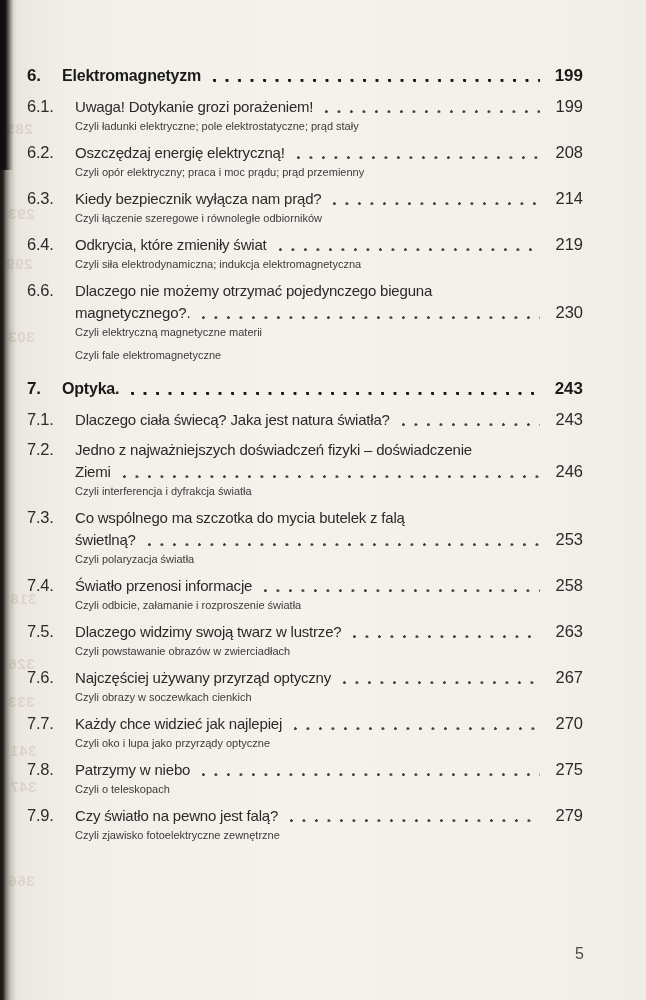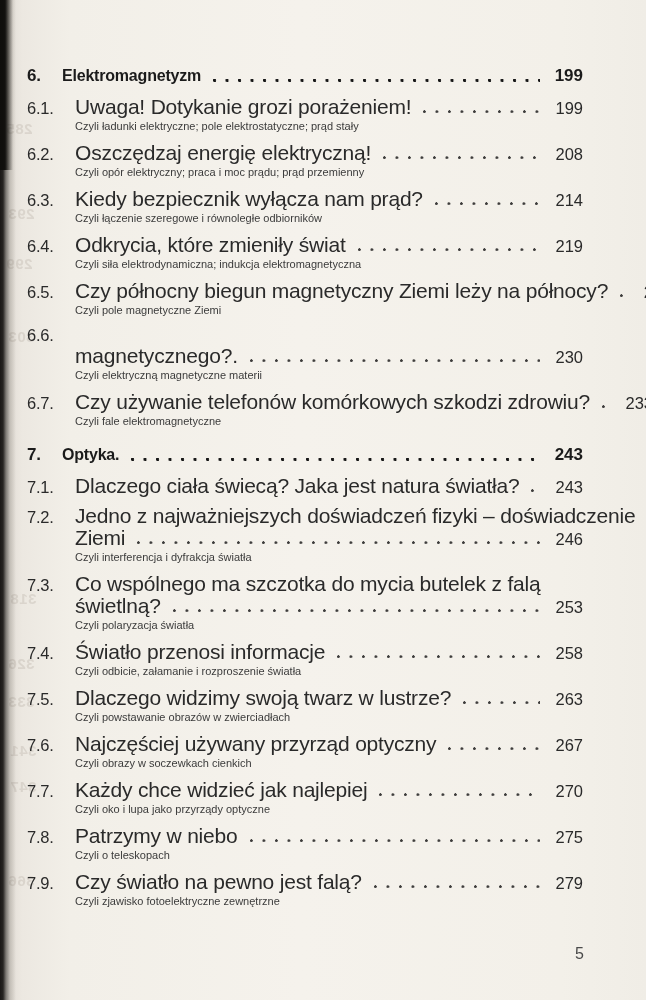--- a/index.html
+++ b/index.html
@@ -21,21 +21,21 @@
     font-size:15px;font-weight:bold;color:rgba(125,115,100,.16);
     letter-spacing:.5px;
   }
   .toc{
     position:relative;z-index:3;
     padding:50px 63px 0 27px; 
     color:#2a2a2a;
   }
   .row{display:flex;align-items:baseline;}
   .num{flex:none;width:48px;font-size:16.5px;letter-spacing:-0.2px;}
-  .title{flex:none;white-space:nowrap;font-size:21px;letter-spacing:-0.2px;line-height:22px;}
+  .title{flex:none;white-space:nowrap;font-size:15px;letter-spacing:-0.2px;line-height:22px;}
   .dots{
     flex:1 1 auto;min-width:10px;height:12px;align-self:flex-end;
     margin:0 9px 3px 10px;
     background-image:radial-gradient(circle at 1.4px 8.6px,#3f3e3d 1.15px,rgba(0,0,0,0) 1.55px);
     background-size:12.5px 12px;background-repeat:repeat-x;background-position:2px 0;
   }
   .pg{flex:none;min-width:34px;text-align:right;font-size:16.5px;letter-spacing:0;}
   .chapter{margin:15px 0 9px;font-weight:bold;color:#1b1b1b;}
   .chapter .num{width:35px;font-size:17px;}
   .chapter .title{font-size:16px;}
@@ -111,46 +111,32 @@
       <div class="row section">
         <span class="num">6.4.</span>
         <span class="title">Odkrycia, które zmieniły świat</span>
         <span class="dots"></span>
         <span class="pg">219</span>
       </div>
       <div class="desc">Czyli siła elektrodynamiczna; indukcja elektromagnetyczna</div>
     </div>
     <div class="entry">
       <div class="row section">
-        <span class="num">6.5.</span>
-        <span class="title">Czy północny biegun magnetyczny Ziemi leży na północy?</span>
-        <span class="dots"></span>
-        <span class="pg">227</span>
-      </div>
-      <div class="desc">Czyli pole magnetyczne Ziemi</div>
-    </div>
-    <div class="entry">
-      <div class="row section">
         <span class="num">6.6.</span>
+        <span class="title">Dlaczego nie możemy otrzymać pojedynczego bieguna</span>
       </div>
       <div class="row section">
         <span class="num"></span>
         <span class="title">magnetycznego?.</span>
         <span class="dots"></span>
         <span class="pg">230</span>
       </div>
       <div class="desc">Czyli elektryczną magnetyczne materii</div>
     </div>
     <div class="entry">
-      <div class="row section">
-        <span class="num">6.7.</span>
-        <span class="title">Czy używanie telefonów komórkowych szkodzi zdrowiu?</span>
-        <span class="dots"></span>
-        <span class="pg">233</span>
-      </div>
       <div class="desc">Czyli fale elektromagnetyczne</div>
     </div>
     <div class="row chapter">
       <span class="num">7.</span>
       <span class="title">Optyka.</span>
       <span class="dots"></span>
       <span class="pg">243</span>
     </div>
     <div class="entry">
       <div class="row section">

